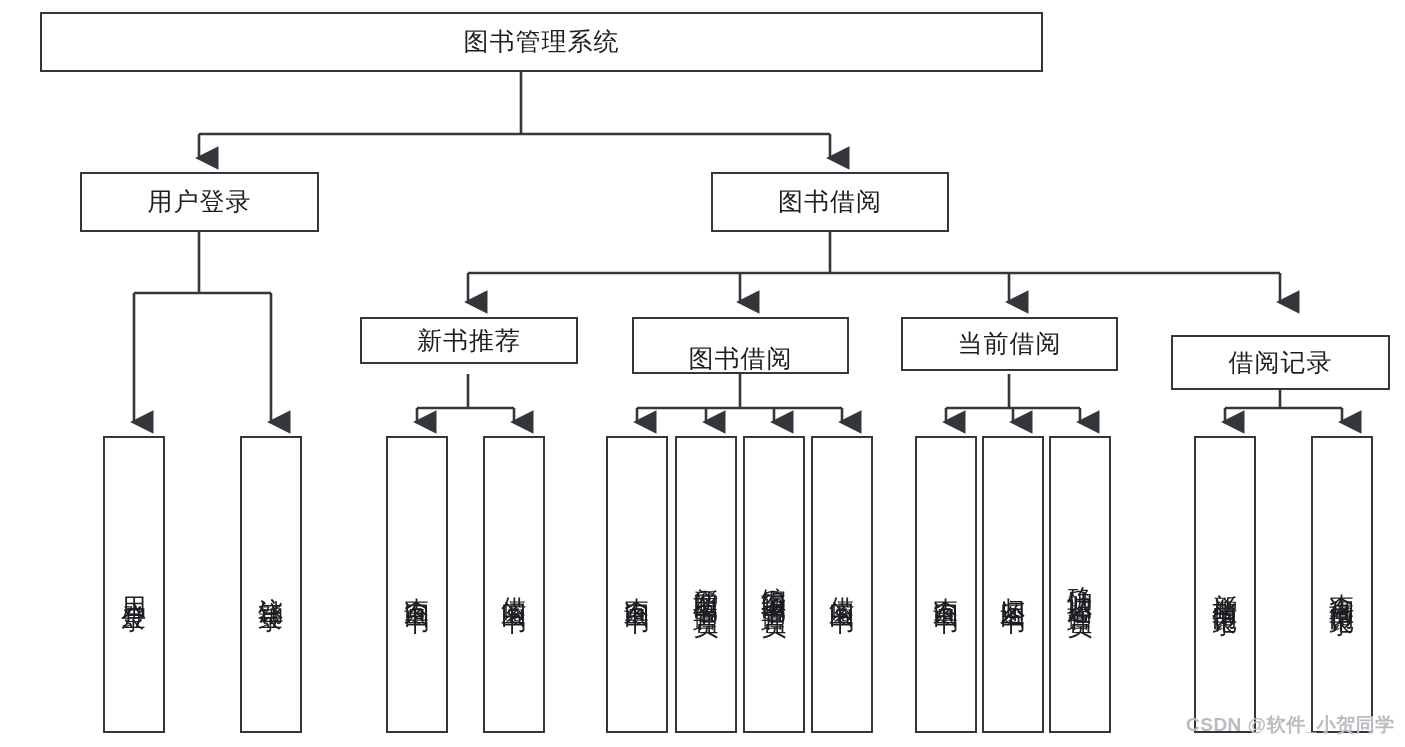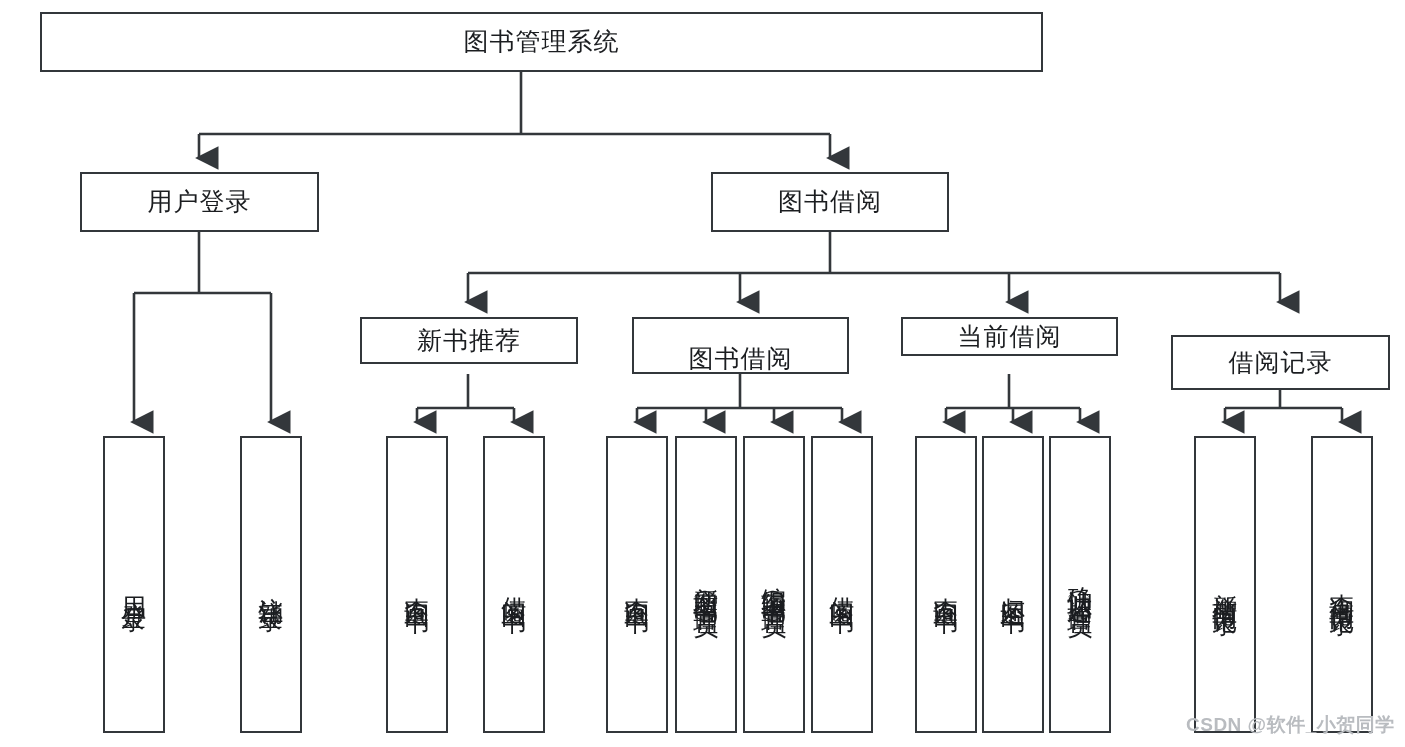--- a/index.html
+++ b/index.html
@@ -129,21 +129,21 @@
   <div class="node horiz" style="left:711px; top:172px; width:238px; height:60px;">
     <span>图书借阅</span>
   </div>
 
   <div class="node horiz" style="left:360px; top:317px; width:218px; height:47px;">
     <span>新书推荐</span>
   </div>
   <div class="node horiz" style="left:632px; top:317px; width:217px; height:57px;align-items:flex-end;">
     <span>图书借阅</span>
   </div>
-  <div class="node horiz" style="left:901px; top:317px; width:217px; height:39px;">
+  <div class="node horiz" style="left:901px; top:317px; width:217px; height:54px;">
     <span>当前借阅</span>
   </div>
   <div class="node horiz" style="left:1171px; top:335px; width:219px; height:55px;justify-content:center;">
     <span>借阅记录</span>
   </div>
 
   <div class="node vert" style="left:103px; top:436px; width:62px; height:297px;">
     <span class="vtext">用户登录</span>
   </div>
   <div class="node vert" style="left:240px; top:436px; width:62px; height:297px;">

